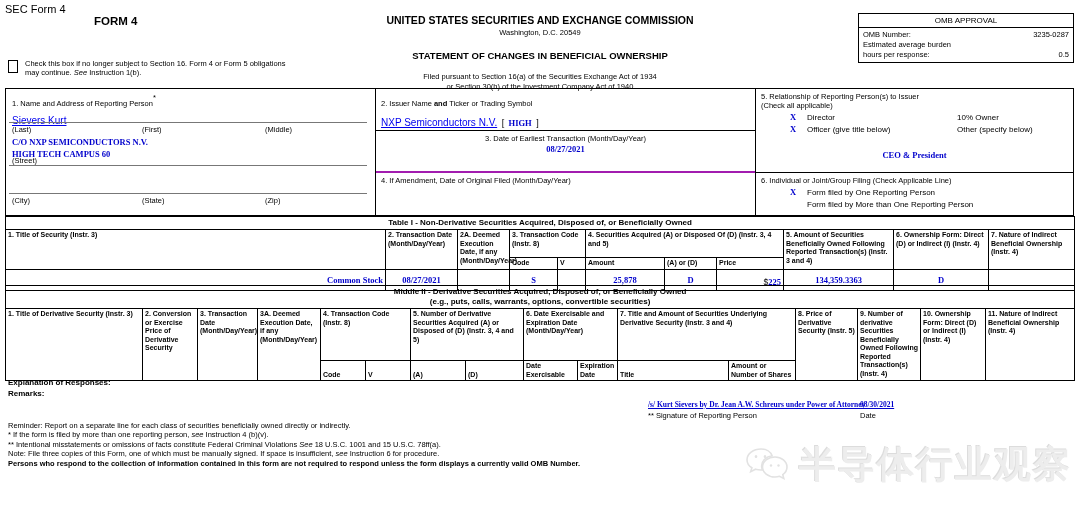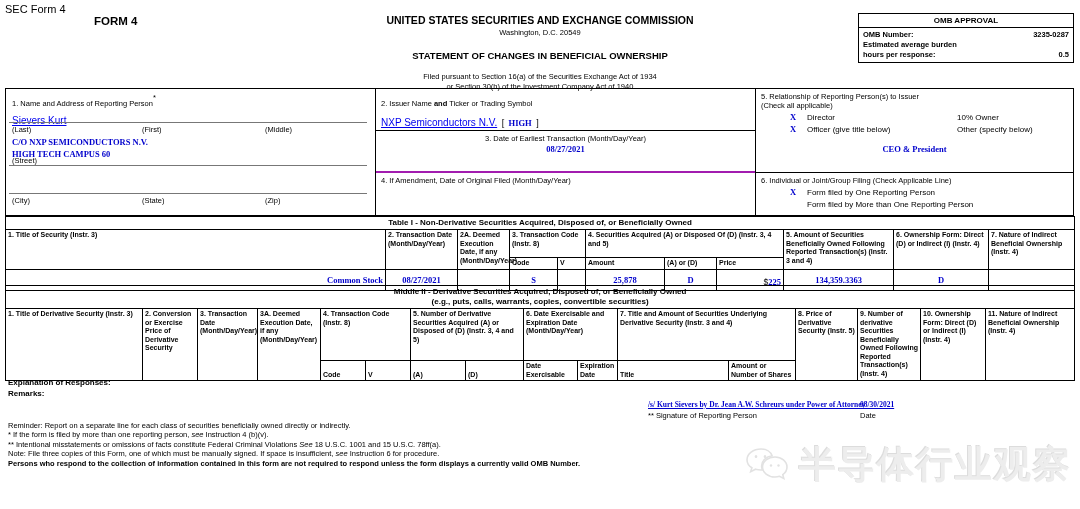--- a/index.html
+++ b/index.html
@@ -15,21 +15,21 @@
 
   
   .sec-form { position:absolute; left:5px; top:3px; font-size:11px; }
   .form4 { position:absolute; left:94px; top:15px; font-size:11.5px; font-weight:bold; }
   .center-head { position:absolute; left:280px; top:14px; width:520px; text-align:center; }
   .ch1 { font-size:10.5px; font-weight:bold; }
   .ch2 { font-size:7.5px; margin-top:2px; }
   .ch3 { font-size:9.5px; font-weight:bold; margin-top:13px; }
   .ch4 { font-size:7.5px; margin-top:1px; }
   .ch4.first { margin-top:11px; }
-  .omb { position:absolute; right:6px; top:13px; width:216px; border:1px solid #000; font-size:7.5px; padding-bottom:2px;font-weight:bold; }
+  .omb { position:absolute; right:6px; top:13px; width:216px; border:1px solid #000; font-size:7.5px; padding-bottom:2px; }
   .omb-title { border:1px solid #000; margin:-1px; margin-bottom:2px; text-align:center; font-size:8px; padding:2px 0; }
   .omb-row { display:flex; justify-content:space-between; padding:0 4px; line-height:10px; }
   .cb-block { position:absolute; left:8px; top:59px; width:280px; display:flex; }
   .cb-box { width:10px; height:13px; border:1px solid #000; flex:none; margin-right:7px; margin-top:1px; }
   .cb-text { font-size:7.5px; line-height:9px; }
 
   
   .info { position:absolute; top:88px; left:5px; width:1069px; height:128px; border:1px solid #000; display:flex; }
   .colA { width:370px; border-right:1px solid #000; position:relative; }
   .colA .inner { position:absolute; inset:0; padding:3px 6px; }
@@ -43,21 +43,21 @@
   .issuer-line { margin-top:2px; }
   .issuer-link { font-size:10px; }
   .bracket { font-size:9px; color:#000; }
   .colC { flex:1; display:flex; flex-direction:column; }
   .sec5 { height:84px; border-bottom:1px solid #000; padding:3px 5px; }
   .sec6 { flex:1; padding:3px 5px; }
   .rel-row { display:flex; margin-top:3px; font-size:8px; line-height:9px; }
   .rel-x { width:28px; margin-left:18px; text-align:center; flex:none; }
   .rel-l1 { width:150px; flex:none; }
   .rel-l2 { flex:1; }
-  .rel-title { text-align:center; margin-top:10px; }
+  .rel-title { text-align:center; margin-top:16px; }
 
   
   table { border-collapse:collapse; table-layout:fixed; }
   .t1 { position:absolute; top:216px; left:5px; width:1069px; }
   .t2 { position:absolute; top:285px; left:5px; width:1069px; }
   th, td { border:1px solid #000; vertical-align:top; padding:1px 2px; }
   th { font-size:7px; line-height:8.5px; font-weight:bold; text-align:left; }
   .ttl { text-align:center; font-size:8px; line-height:10px; padding:1px 0; }
   .t-sub th { height:12px; }
   td.c { text-align:center; vertical-align:middle; height:15px; }
@@ -103,20 +103,26 @@
     </div>
     <div class="omb-row">
       <span>Estimated average burden</span>
     </div>
     <div class="omb-row">
       <span>hours per response:</span>
       <span>0.5</span>
     </div>
   </div>
 
+  <div class="cb-block">
+    <div class="cb-box"></div>
+    <div class="cb-text">
+      <span>Check this box if no longer subject to Section 16. Form 4 or Form 5 obligations may continue. </span><i>See</i><span> Instruction 1(b).</span>
+    </div>
+  </div>
 
   <div class="info">
     <div class="colA">
       <div class="inner">
         <span class="lbl">1. Name and Address of Reporting Person</span><sup class="lbl">*</sup><br>
         <span class="a-name link">Sievers Kurt</span>
       </div>
       <div class="a-hr" style="top:33px"></div>
       <div class="a-grid lbl" style="top:36px">
         <span>(Last)</span>
@@ -252,21 +258,21 @@
       <col style="width:62px">
         <col style="width:63px">
         <col style="width:65px">
         <col style="width:89px">
     </colgroup>
     <tbody>
         <tr>
           <th colspan="16" class="ttl" style="padding:1px 0 0 0; border-bottom:none;">Middle II - Derivative Securities Acquired, Disposed of, or Beneficially Owned</th>
         </tr>
     <tr>
-          <th colspan="16" class="ttl" style="padding:0 0 1px 0; border-top:none;">(e.g., puts, calls, warrants, copies, convertible securities)</th>
+          <th colspan="16" class="ttl" style="padding:0 0 1px 0; border-top:none;">(e.g., puts, calls, warrants, options, convertible securities)</th>
         </tr>
     <tr>
       <th rowspan="2">1. Title of Derivative Security (Instr. 3)</th>
       <th rowspan="2">2. Conversion or Exercise Price of Derivative Security</th>
       <th rowspan="2">3. Transaction Date (Month/Day/Year)</th>
       <th rowspan="2">3A. Deemed Execution Date, if any (Month/Day/Year)</th>
       <th colspan="2" style="height:52px">4. Transaction Code (Instr. 8)</th>
       <th colspan="2">5. Number of Derivative Securities Acquired (A) or Disposed of (D) (Instr. 3, 4 and 5)</th>
       <th colspan="2">6. Date Exercisable and Expiration Date (Month/Day/Year)</th>
       <th colspan="2">7. Title and Amount of Securities Underlying Derivative Security (Instr. 3 and 4)</th>

